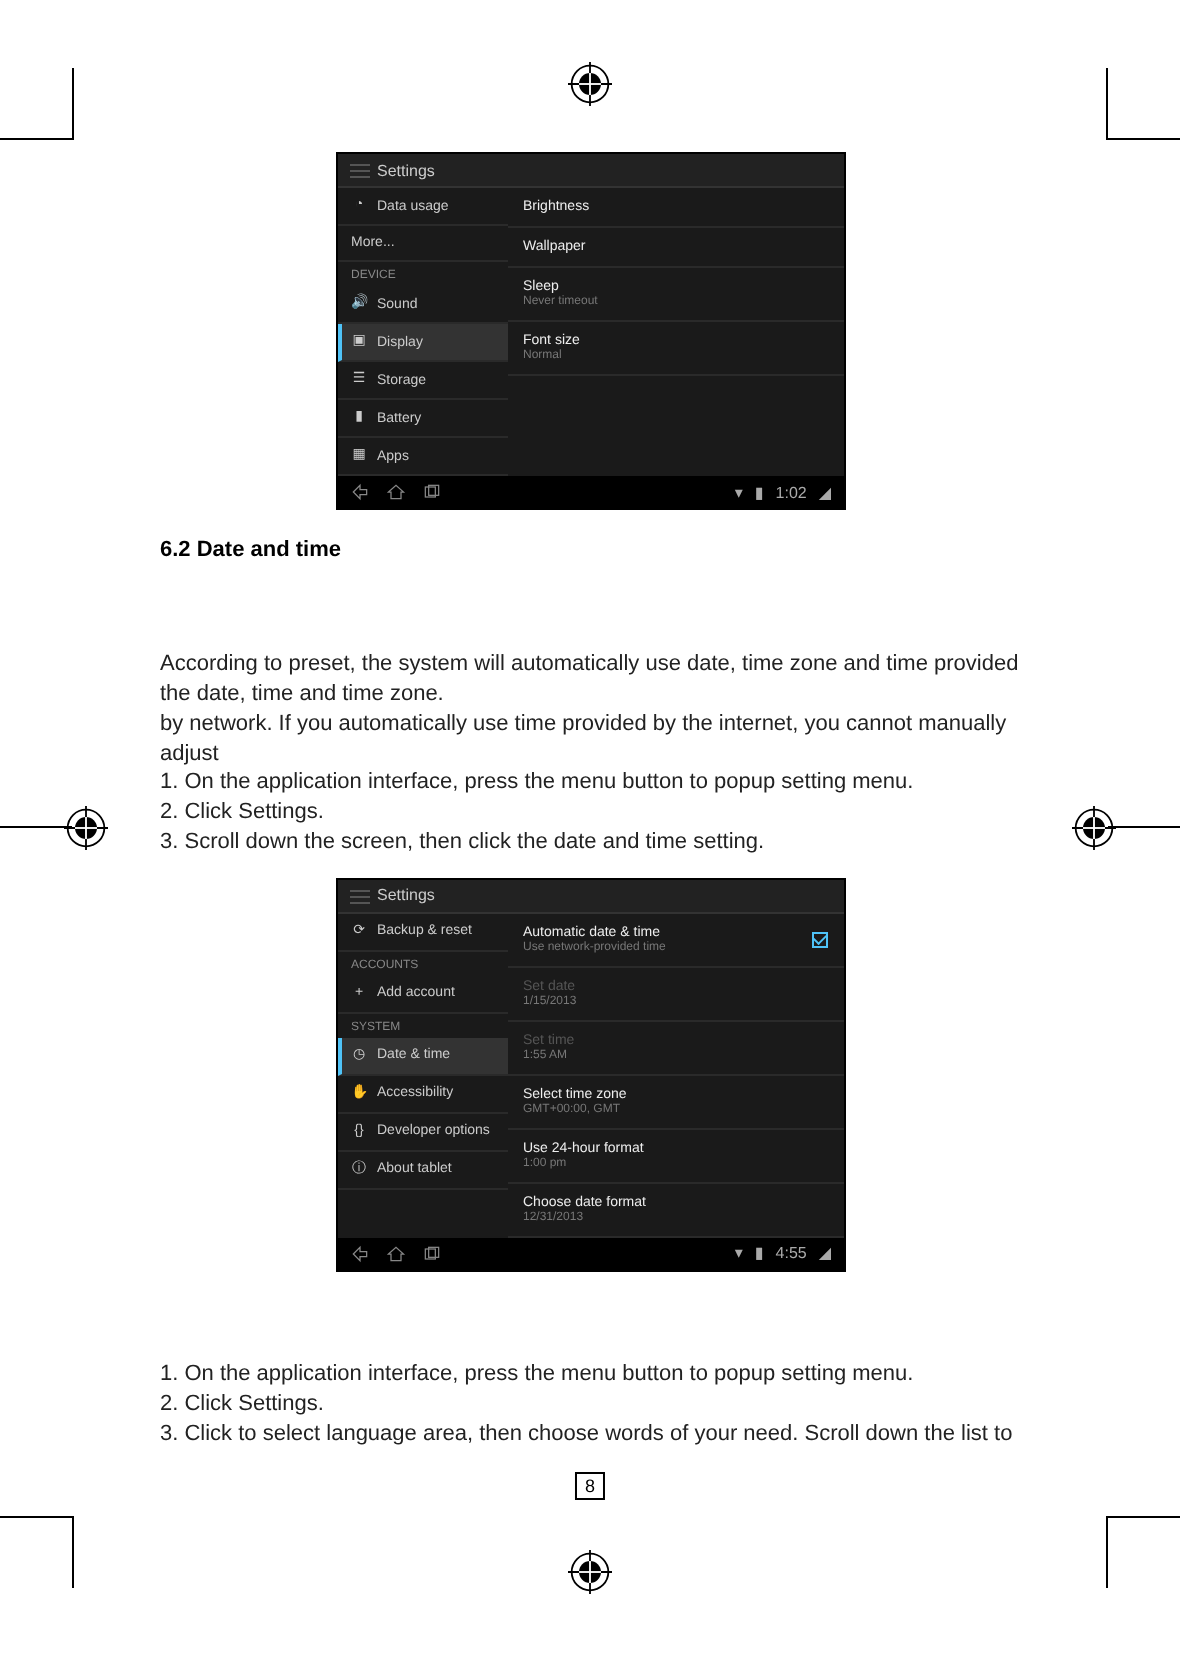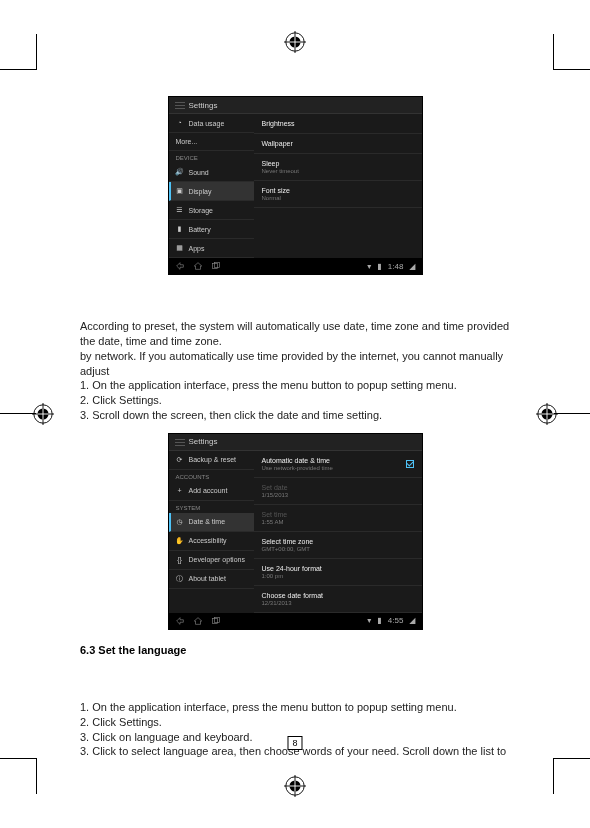--- a/index.html
+++ b/index.html
@@ -24,21 +24,21 @@
 
   .reg-mark { position: absolute; width: 22px; height: 22px; }
   .reg-top { top: 31px; left: 284px; }
   .reg-bottom { bottom: 31px; left: 284px; }
   .reg-left { top: 403px; left: 32px; }
   .reg-right { top: 403px; right: 32px; }
   .reg-mark svg { width: 100%; height: 100%; }
 
   .page-content {
     position: absolute;
-    top: 96px;
+    top: 76px;
     left: 80px;
     width: 430px;
   }
 
   .tablet {
     width: 255px;
     background: #1a1a1a;
     margin: 0 auto 14px auto;
     border: 1px solid #000;
   }
@@ -265,26 +265,27 @@
             <path d="M3 12 L12 4 L21 12 L18 12 L18 20 L6 20 L6 12 Z" fill="none" stroke="#888" stroke-width="1.5"></path>
           </svg>
         <svg class="nav-icon" viewBox="0 0 24 24">
             <rect x="4" y="6" width="12" height="12" fill="none" stroke="#888" stroke-width="1.5"></rect>
             <rect x="8" y="4" width="12" height="12" fill="none" stroke="#888" stroke-width="1.5"></rect>
           </svg>
       </div>
       <div class="nav-right">
         <span>▾</span>
         <span>▮</span>
-        <span>1:48</span>
+        <span>1:02</span>
         <span>◢</span>
       </div>
     </div>
   </div>
 
+  <div class="section-heading">6.2  Date and time</div>
   <div class="body-text">
     <p>According to preset, the system will automatically use date, time zone and time provided</p>
     <p>the date, time and time zone.</p>
     <p>by network. If you automatically use time provided by the internet, you cannot manually adjust</p>
     <p>1. On the  application  interface, press the menu button to popup setting menu.</p>
     <p>2. Click Settings.</p>
     <p>3. Scroll down the screen, then click the date and time setting.</p>
   </div>
 
   <div class="tablet" style="margin-top:10px">
@@ -348,23 +349,21 @@
       </div>
       <div class="nav-right">
         <span>▾</span>
         <span>▮</span>
         <span>4:55</span>
         <span>◢</span>
       </div>
     </div>
   </div>
 
-  <div class="section-heading">6.3  Set the language</div>
   <div class="body-text">
     <p>1. On the application interface, press the menu button to popup setting menu.</p>
     <p>2. Click Settings.</p>
-    <p>3. Click on language and keyboard.</p>
     <p>3. Click to select language area, then choose words of your need. Scroll down the list to</p>
   </div>
 
 </div>
 
 <div class="page-num">8</div>
 
 </body></html>

